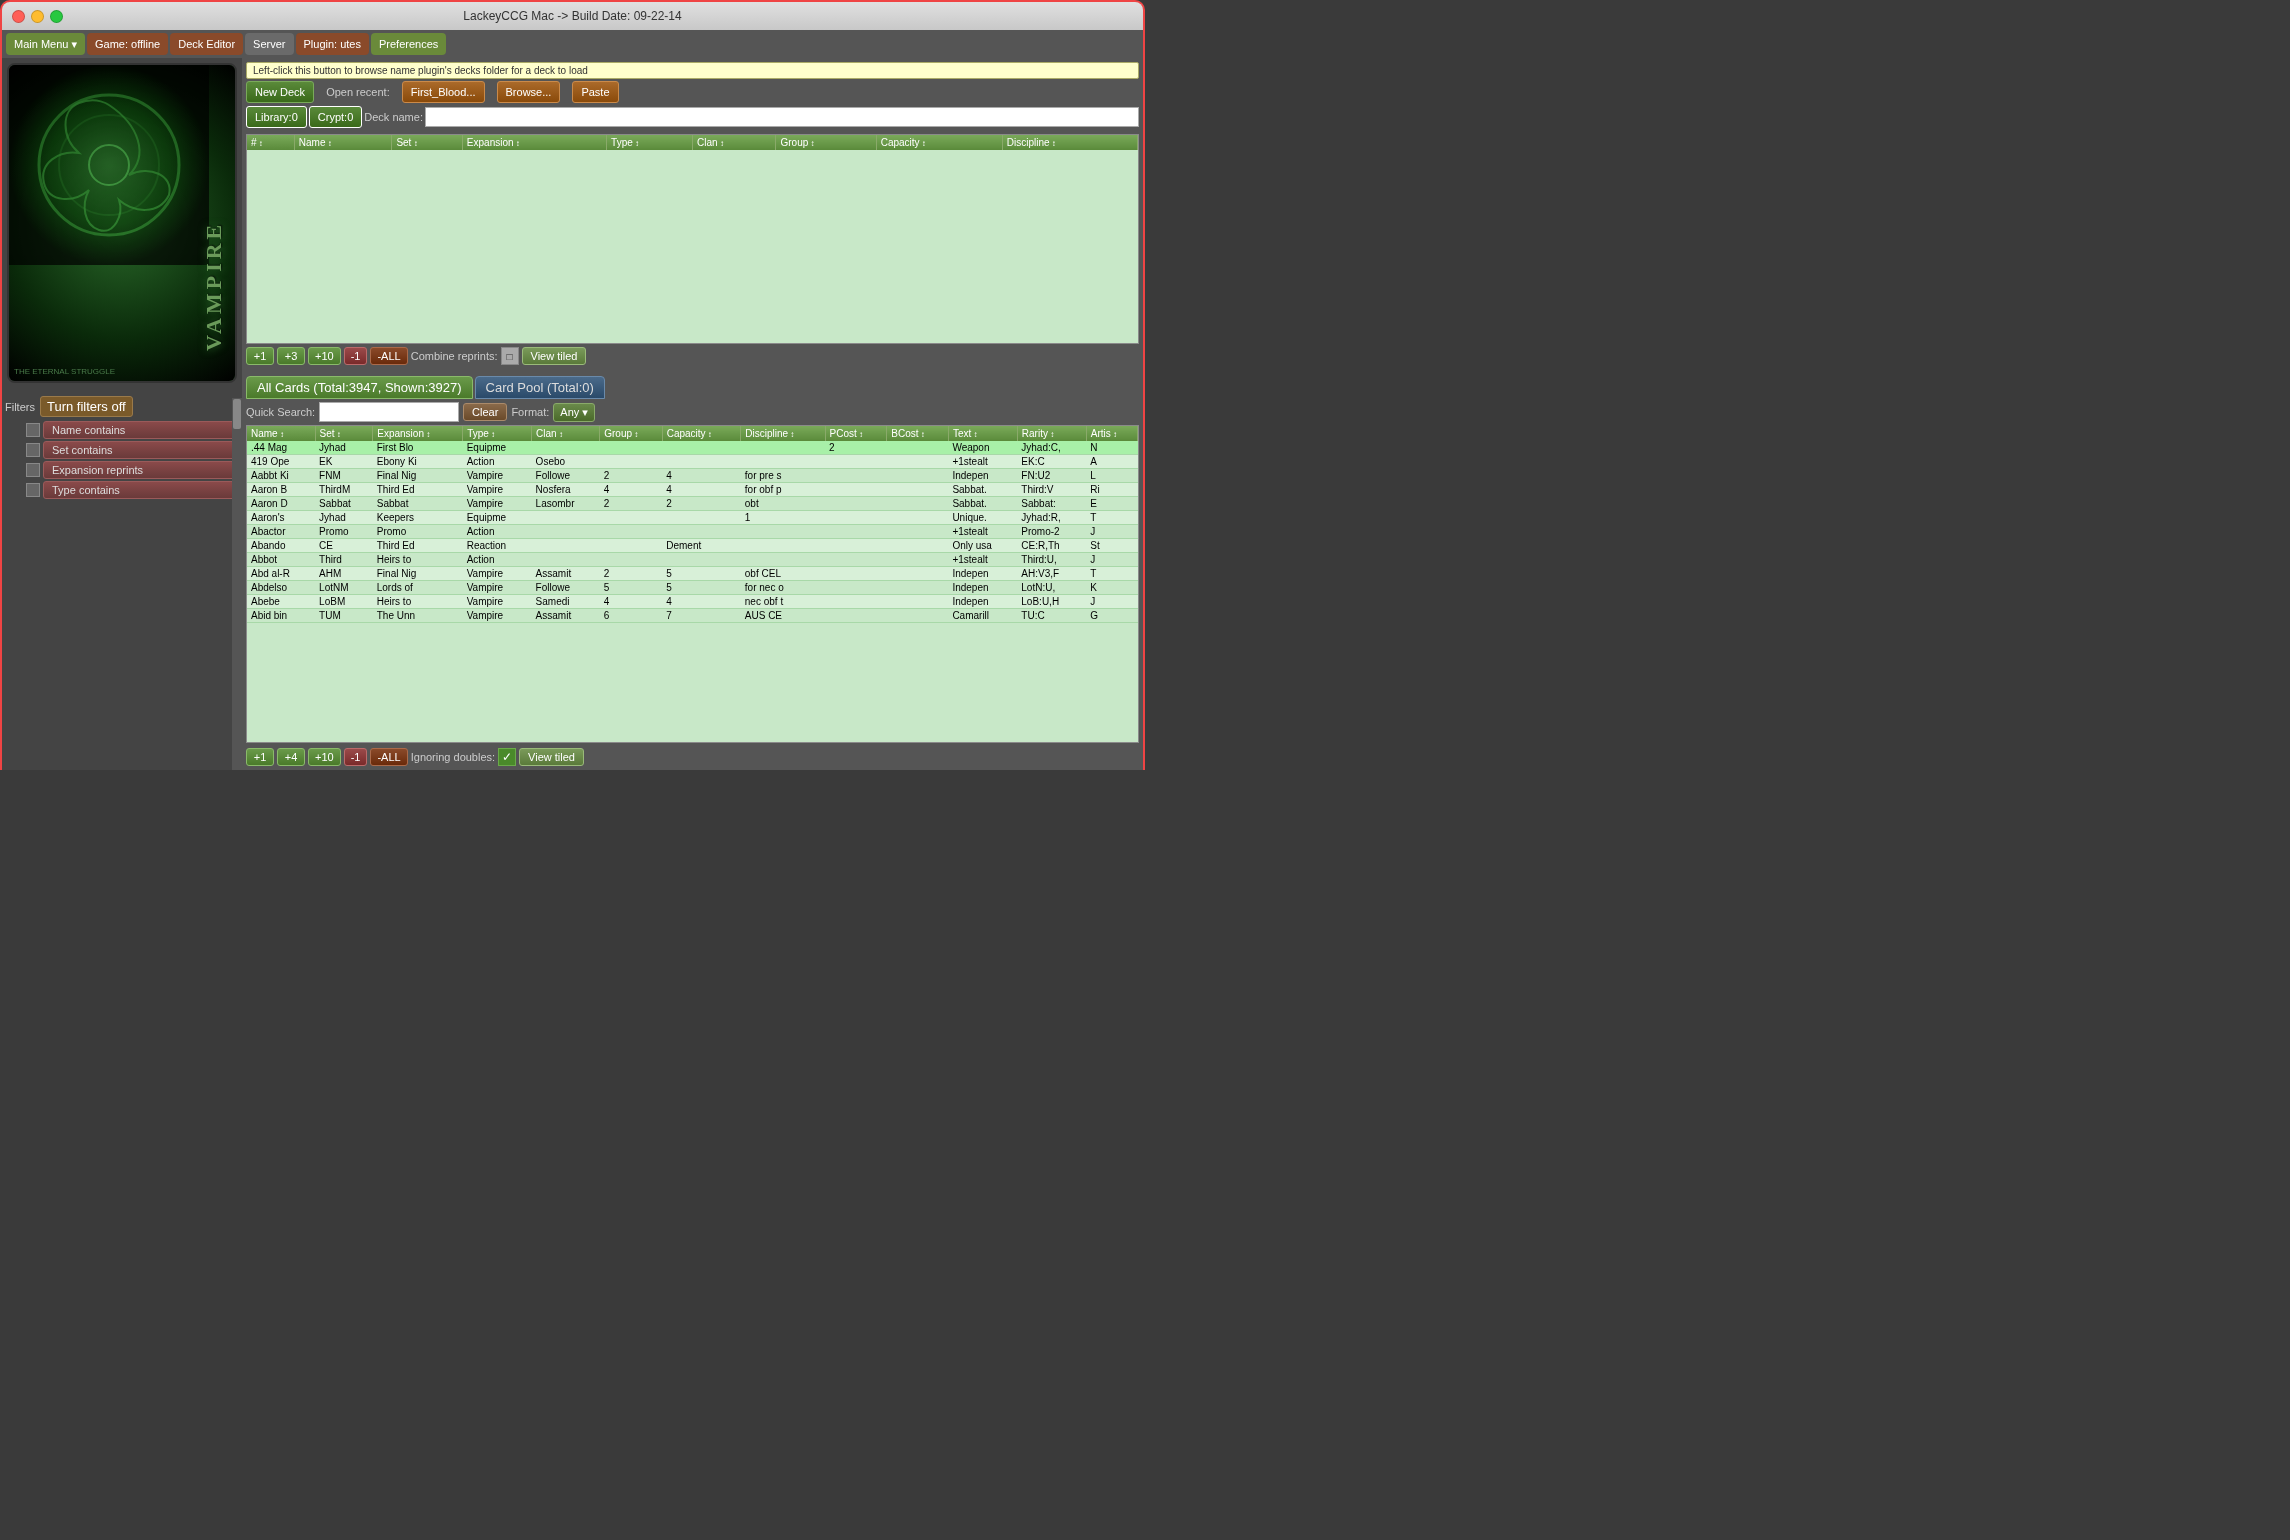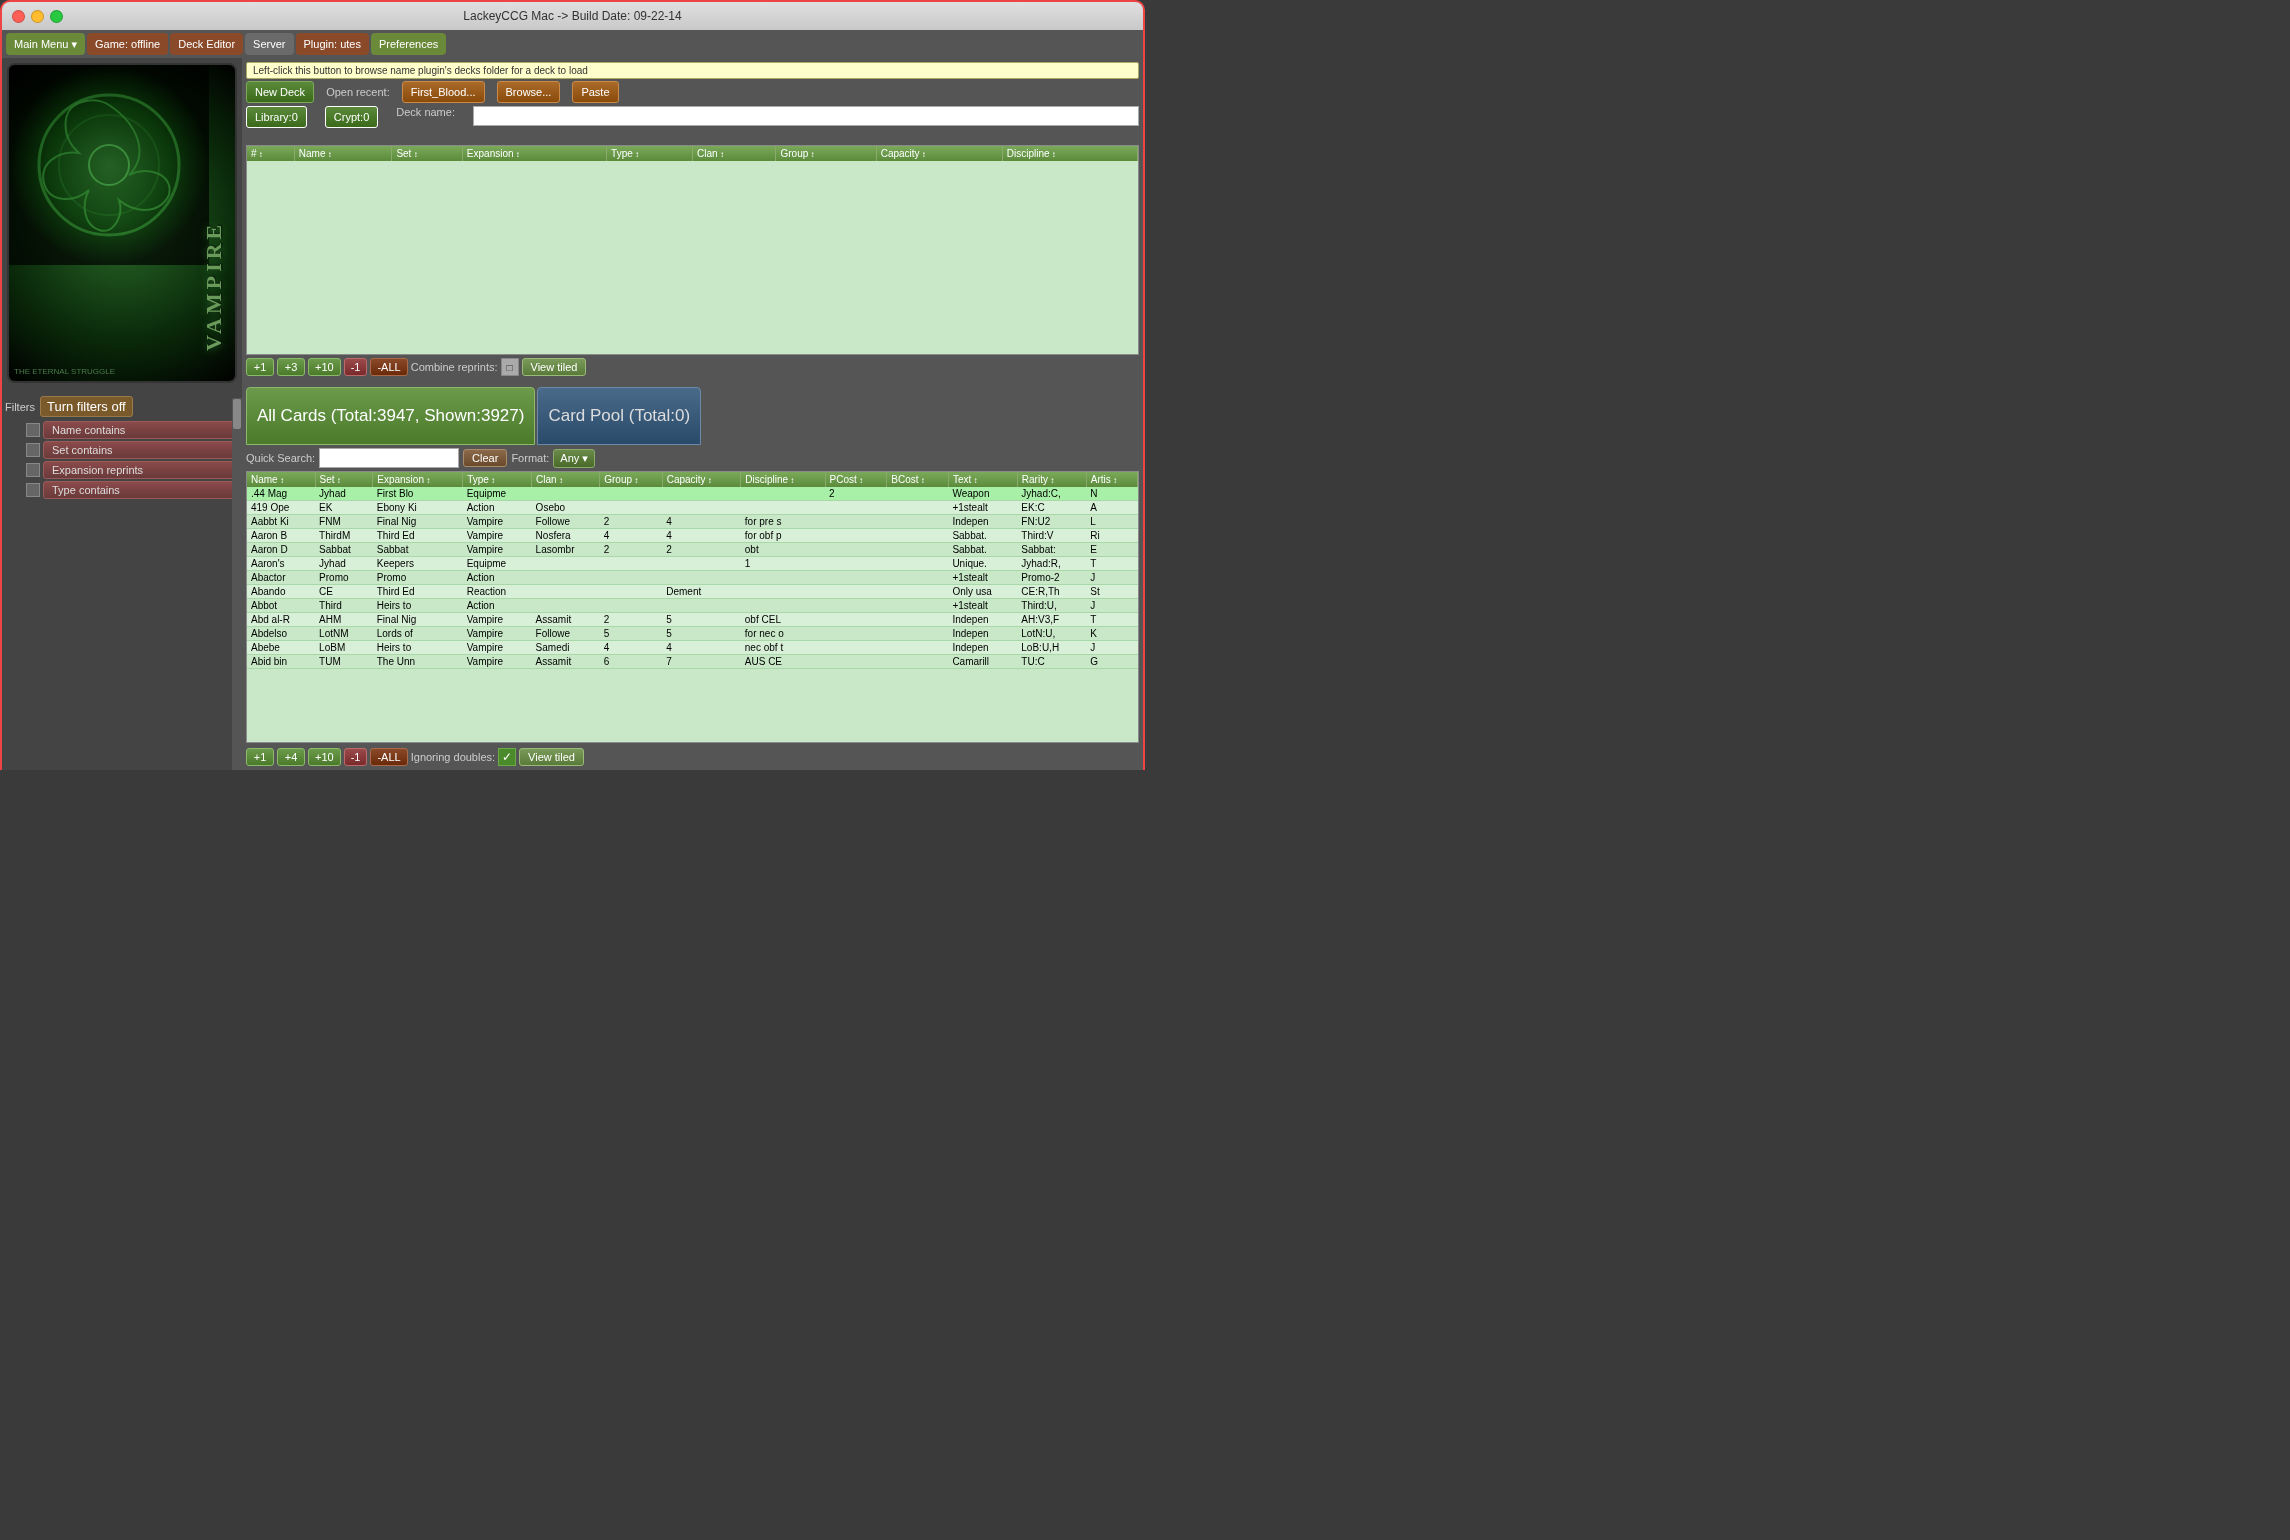--- a/index.html
+++ b/index.html
@@ -211,23 +211,23 @@
       border-color: #7aaa5a;
     }
     .btn-orange {
       background: linear-gradient(to bottom, #aa6a2a, #8a4a0a);
       color: #fff;
       border-color: #ca8a4a;
     }
 
     .deck-meta {
       display: flex;
-      align-items: flex-start;
-      gap: 18px;
-      margin-bottom: 17px;
+      align-items: center;
+      gap: 2px;
+      margin-bottom: 6px;
     }
     .meta-btn {
       padding: 2px 8px;
       border-radius: 3px;
       font-size: 11px;
       cursor: pointer;
       height: 22px;
       display: flex;
       align-items: center;
       border: 1px solid;
@@ -356,23 +356,23 @@
       padding: 4px;
       overflow: hidden;
     }
 
     .pool-tabs {
       display: flex;
       gap: 2px;
       margin-bottom: 3px;
     }
     .pool-tab {
-      padding: 18px 10px;
+      padding: 3px 10px;
       border-radius: 4px 4px 0 0;
-      font-size: 17px;
+      font-size: 13px;
       cursor: pointer;
       border: 1px solid;
     }
     .pool-tab-active {
       background: linear-gradient(to bottom, #6a9a4a, #4a7a2a);
       color: #fff;
       border-color: #8aba6a;
     }
     .pool-tab-inactive {
       background: linear-gradient(to bottom, #4a6a8a, #2a4a6a);

